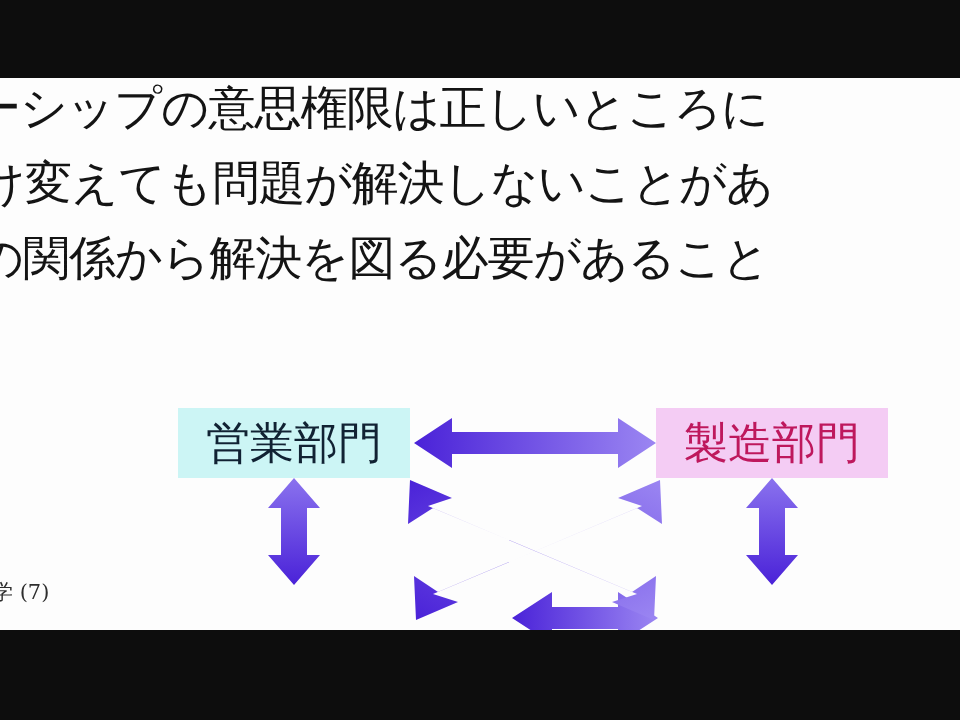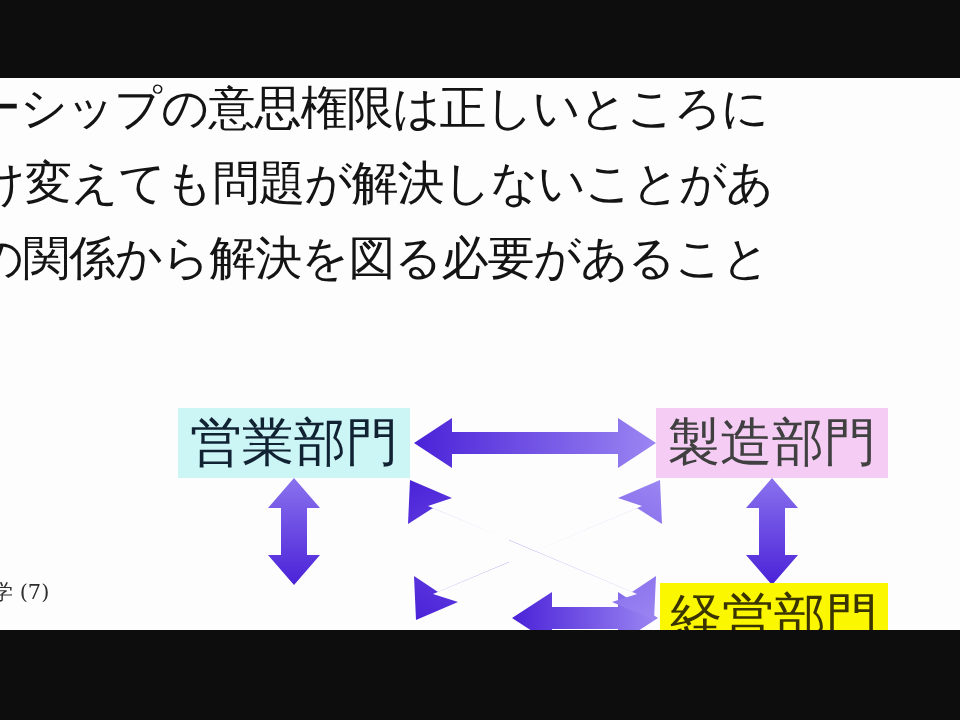--- a/index.html
+++ b/index.html
@@ -27,26 +27,26 @@
   }
   #tl1{left:-26px;top:6px;}
   #tl2{left:-22px;top:81px;}
   #tl3{left:-24px;top:156px;}
 
   
   #diagram{position:absolute;left:0;top:232px;width:960px;height:320px;}
 
   .node{
     position:absolute;display:flex;align-items:center;justify-content:center;
-    color:#1d1d1d;font-size:52px;font-weight:500;letter-spacing:0px;
+    color:#1d1d1d;font-size:44px;font-weight:500;letter-spacing:0px;
     font-family:"DejaVu Sans","Liberation Sans",sans-serif;
     z-index:6;
   }
   #node-sales{left:178px;top:98px;width:232px;height:70px;background:#ccf5f5;color:#123;}
-  #node-mfg{left:656px;top:98px;width:232px;height:70px;background:#f4ccf4;color:#404040;}
+  #node-mfg{left:656px;top:98px;width:232px;height:70px;background:#f4ccf4;color:#be185d;}
   #node-mkt{left:25px;top:273px;width:485px;height:70px;background:#c9f09a;color:#1b3b06;}
   #node-mgmt{left:660px;top:273px;width:228px;height:70px;background:#fbf700;color:#3a3400;}
 
   svg#arrows{position:absolute;left:0;top:0;width:960px;height:320px;z-index:3;}
 
   
   #footer{
     position:absolute;left:-8px;top:500px;color:#2e2e2e;
     font-size:21px;font-family:"DejaVu Serif","Liberation Serif",serif;
     white-space:nowrap;
@@ -107,20 +107,19 @@
         <g>
           <polygon fill="url(#gD1)" points="410,170 408,214 433,198 637,284 612,292 654,310 656,266 632,282 428,196 452,188"></polygon>
         </g>
       </svg>
 
       <div class="node" id="node-sales">営業部門</div>
 
       <div class="node" id="node-mfg">製造部門</div>
 
 
-      <div class="node" id="node-mgmt">経営部門</div>
 
     </div>
 
     <div id="footer">学 (7)</div>
 
   </div>
 </div>
 
 </body></html>

